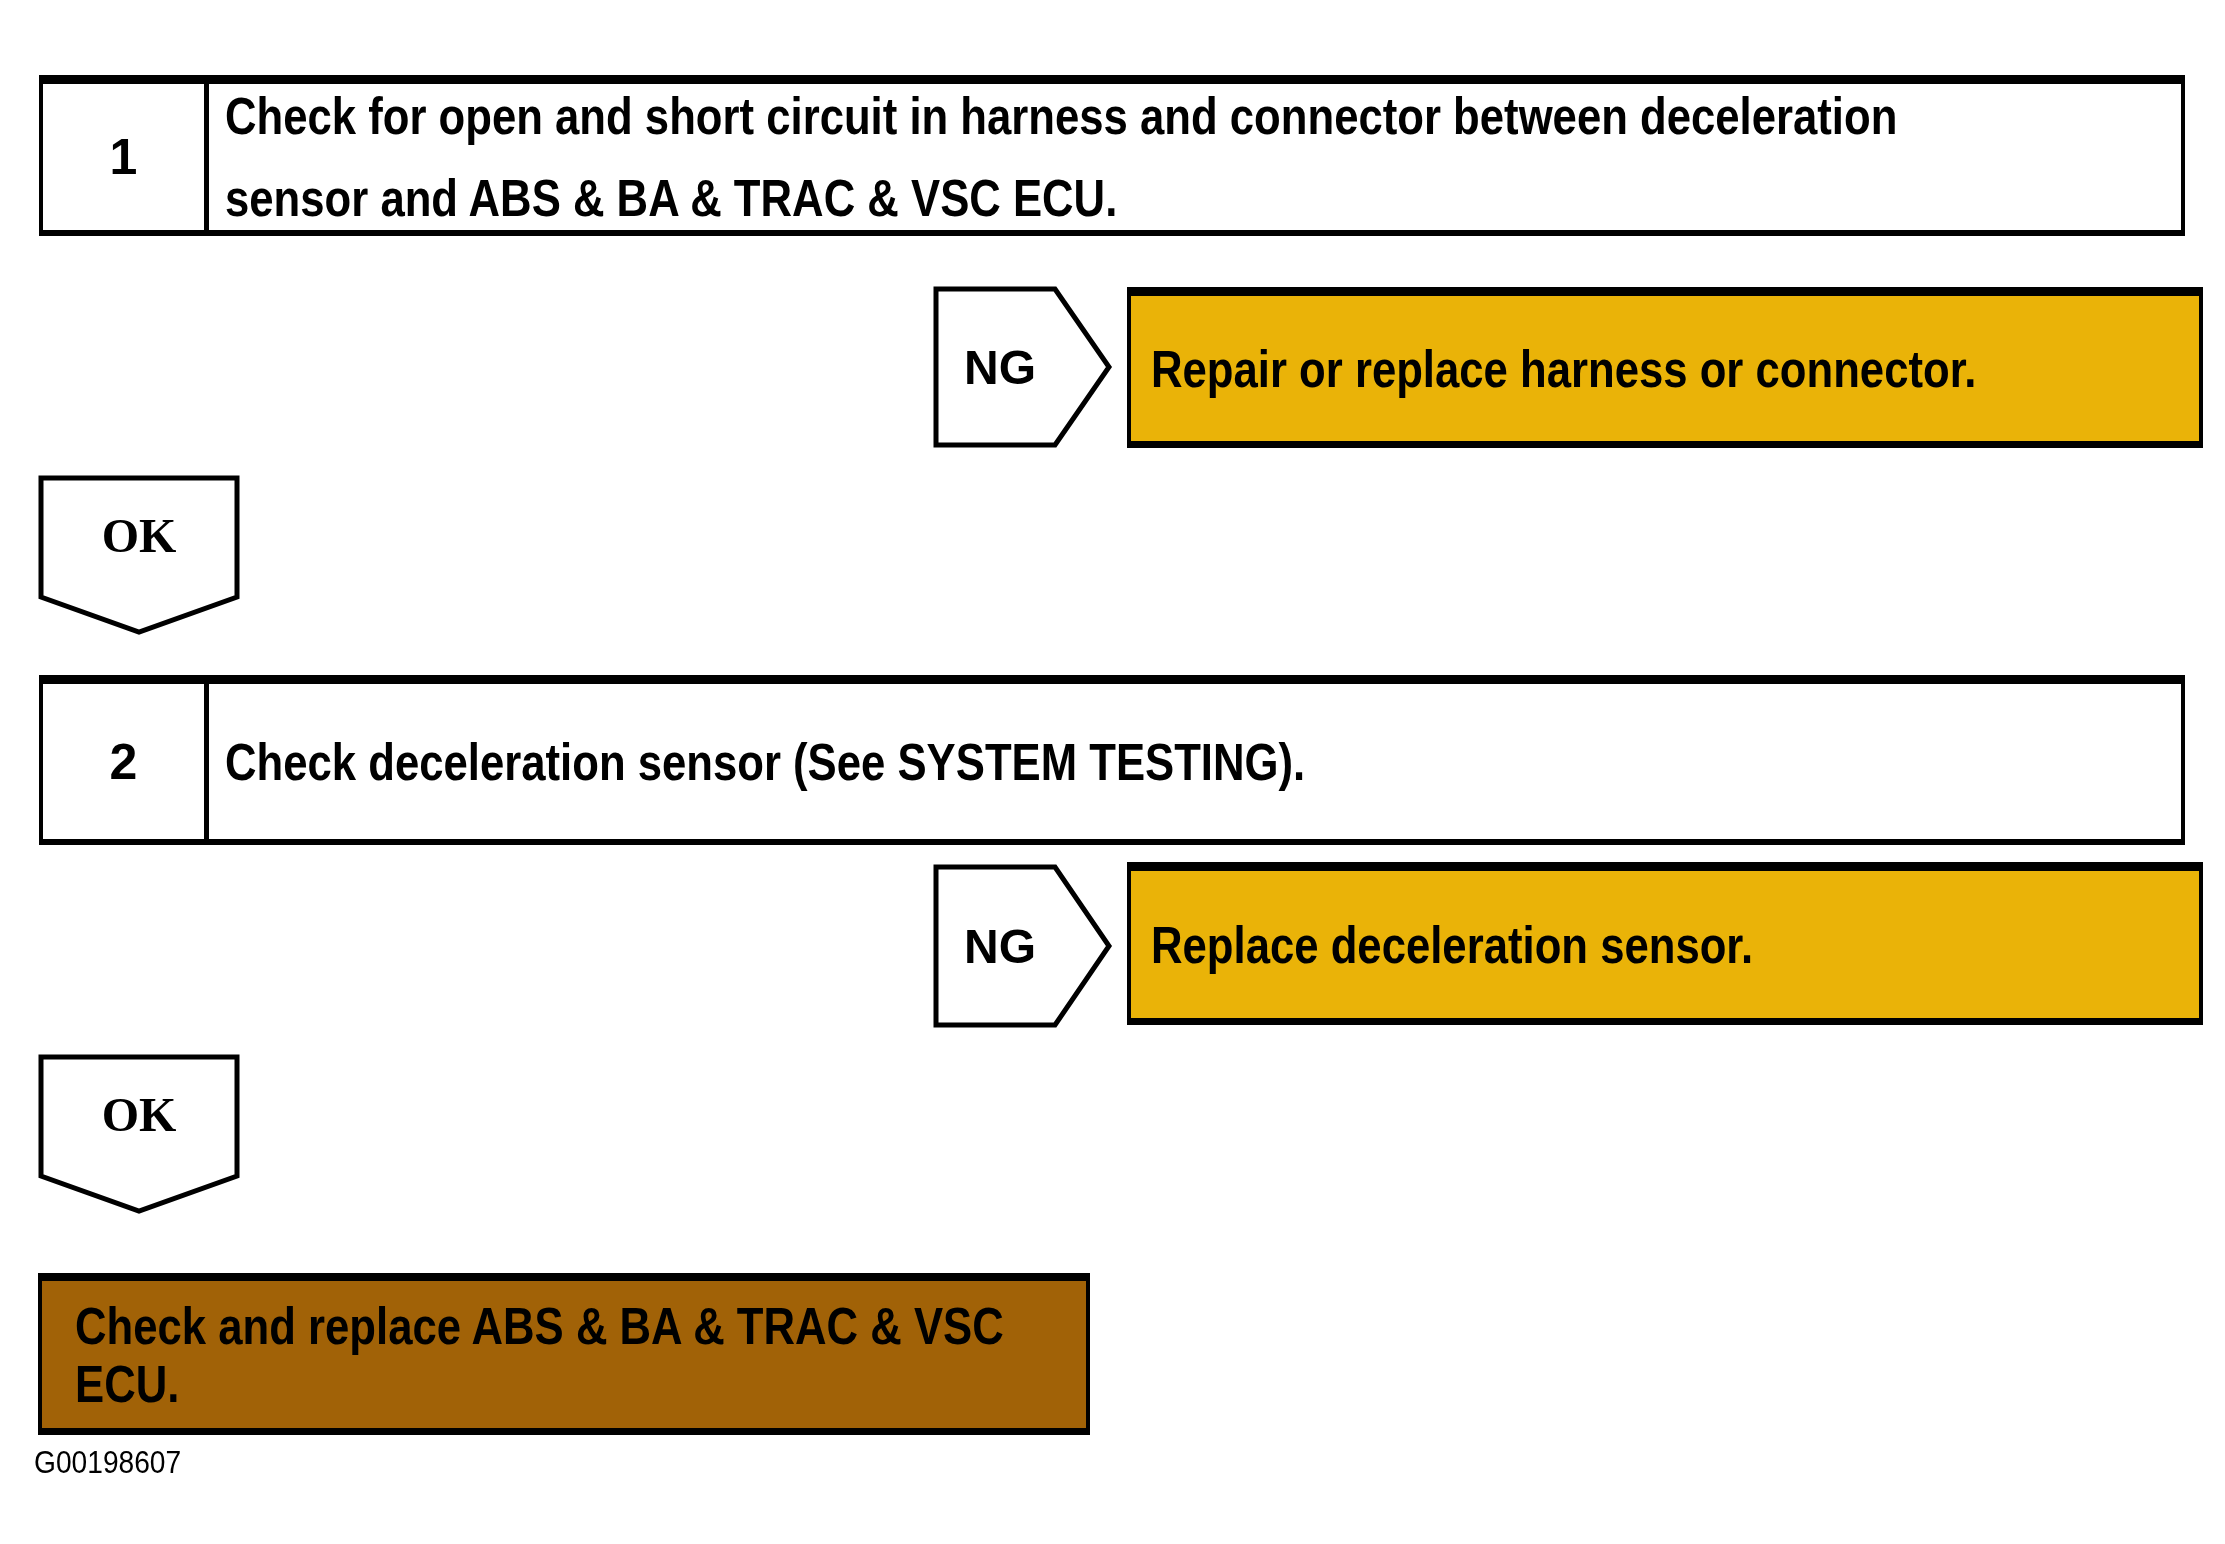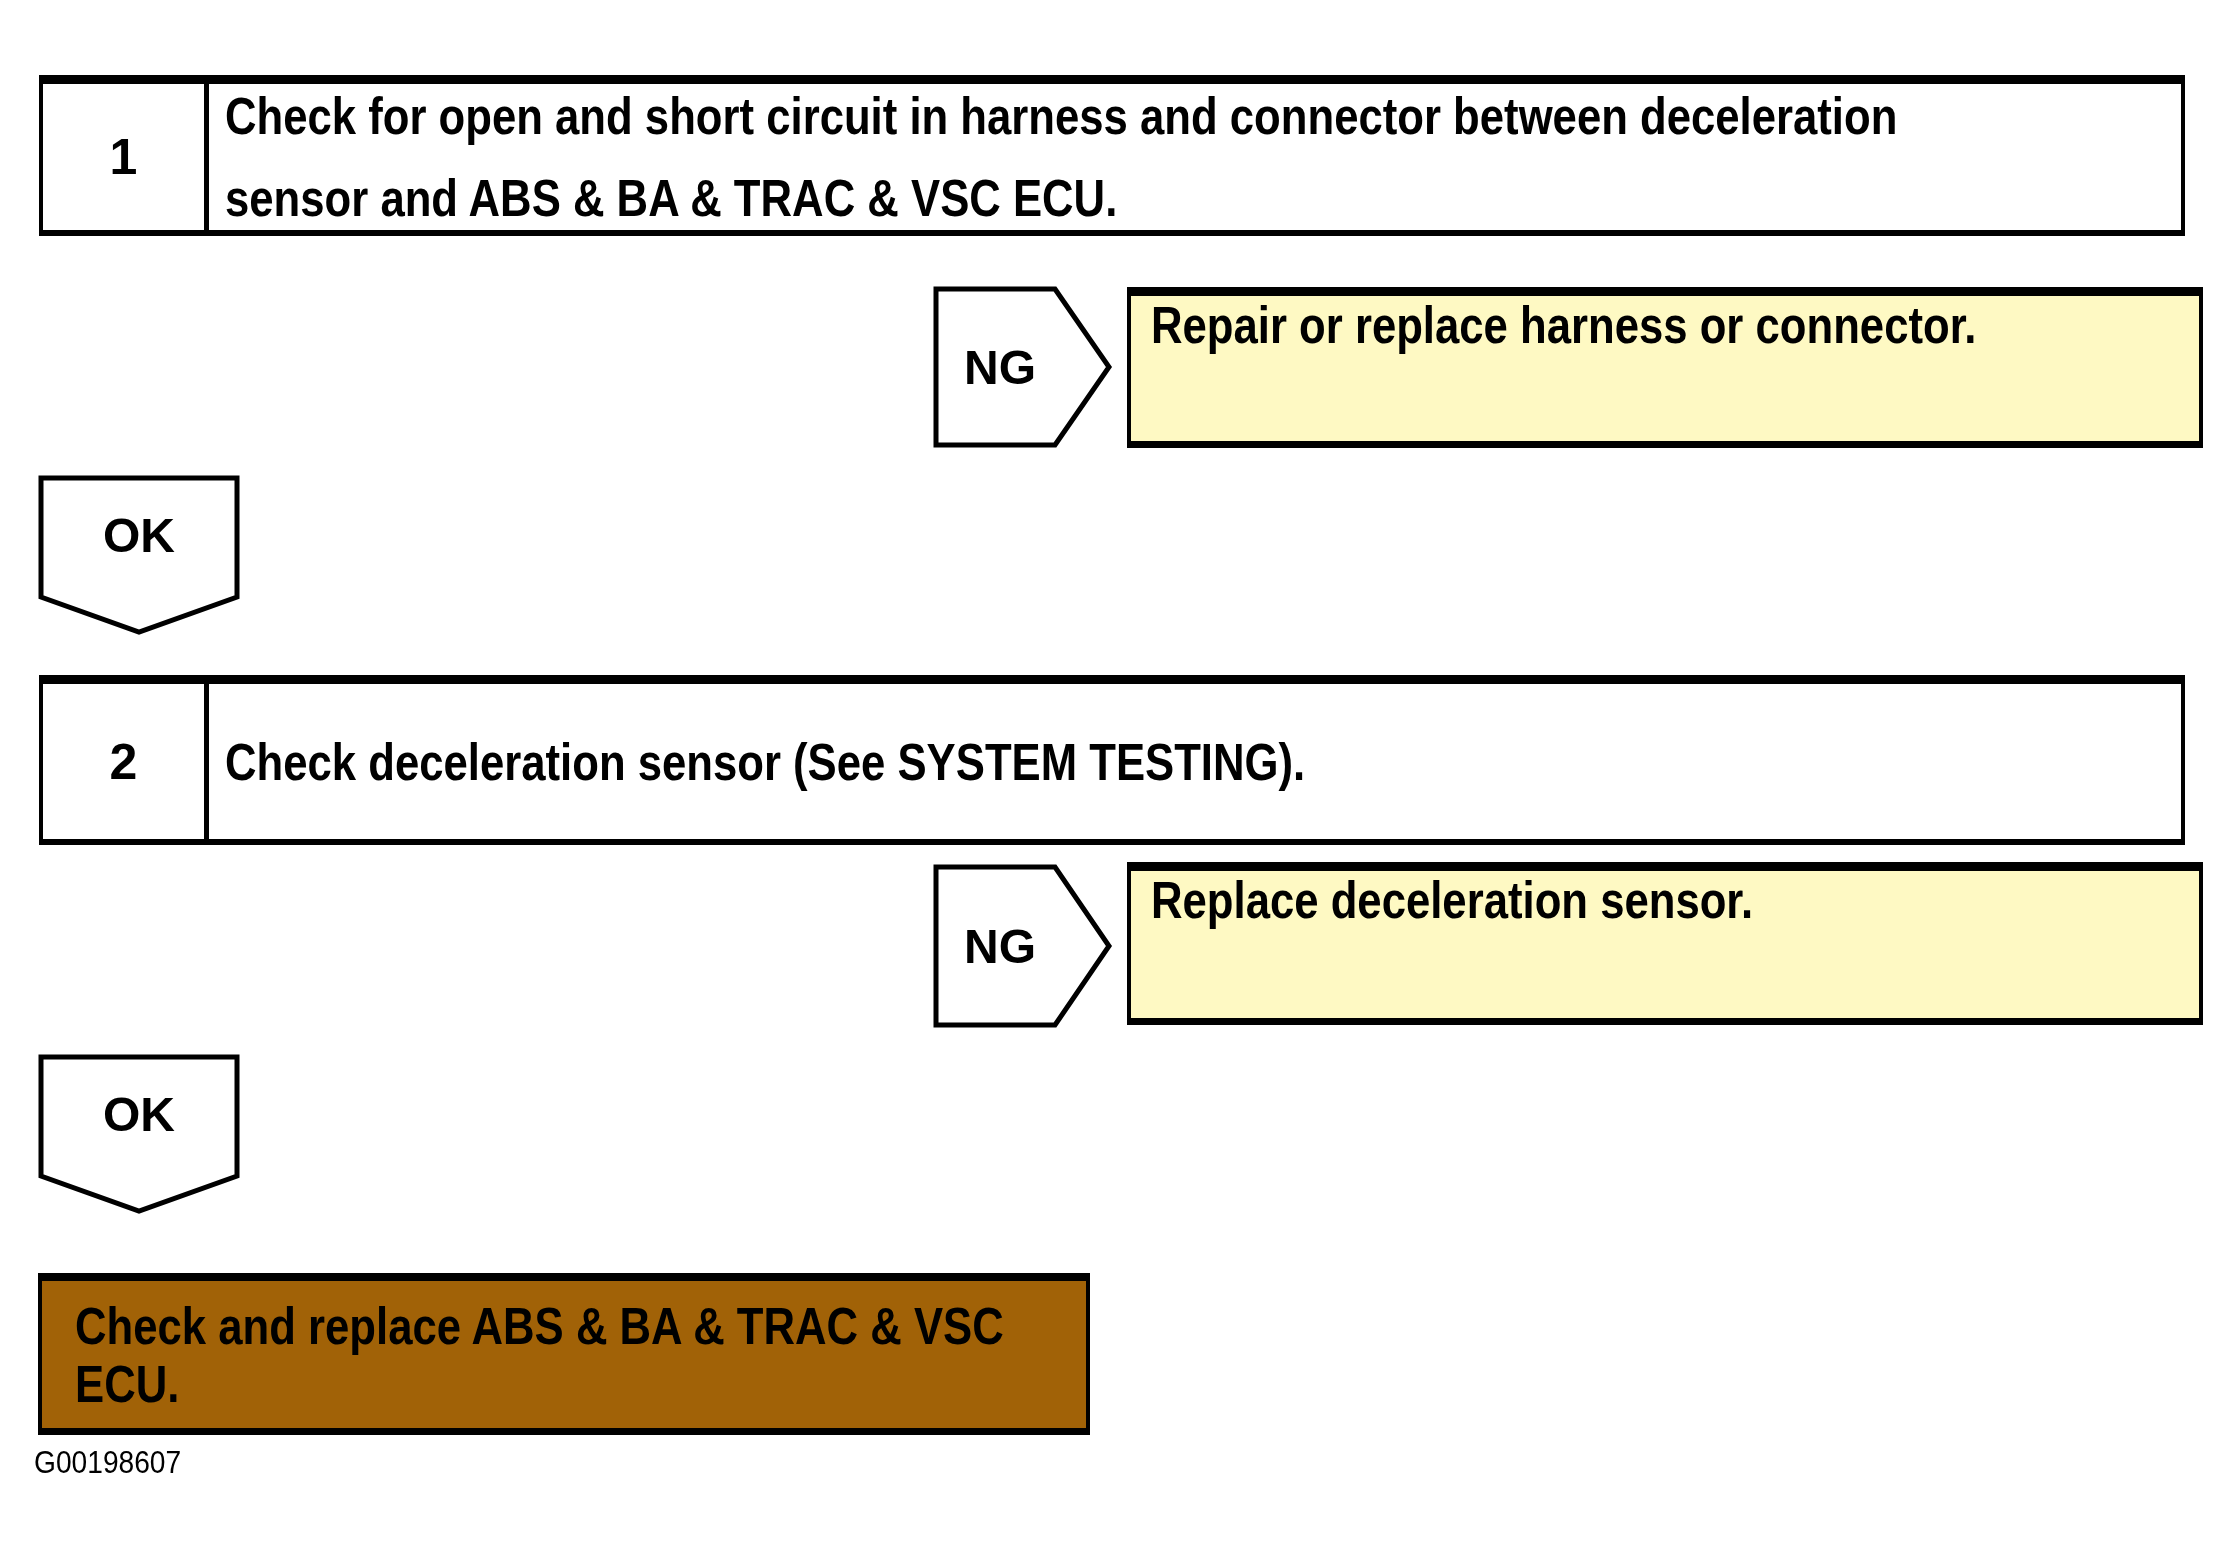--- a/index.html
+++ b/index.html
@@ -43,26 +43,27 @@
   .line {
     font-weight: bold;
     font-size: 52px;
     line-height: 58px;
     white-space: nowrap;
     transform: scaleX(0.84);
     transform-origin: 0 50%;
   }
   .result-box {
     position: absolute;
-    background: #fef9c3;
+    background: #eab308;
     border: 4px solid #000000;
     border-top-width: 9px;
     border-bottom-width: 7px;
     display: flex;
     flex-direction: column;
+    justify-content: center;
     padding-left: 20px;
     overflow: hidden;
   }
   .final-box {
     position: absolute;
     background: #a16207;
     border: 4px solid #000000;
     border-top-width: 8px;
     border-bottom-width: 7px;
     display: flex;
@@ -77,21 +78,21 @@
   .tag-label {
     position: absolute;
     inset: 0;
     display: flex;
     align-items: center;
     justify-content: center;
     font-weight: bold;
     font-size: 48px;
   }
   .tag-label.ng { padding-right: 46px; }
-  .tag-label.ok { padding-bottom: 40px; }
+  .tag-label.ok { padding-bottom: 40px; font-family: Liberation Serif, serif; }
   
   .caption {
     position: absolute;
     left: 34px;
     top: 1444px;
     font-size: 32px;
     font-weight: 400;
     white-space: nowrap;
     transform: scaleX(0.88);
     transform-origin: 0 0;

